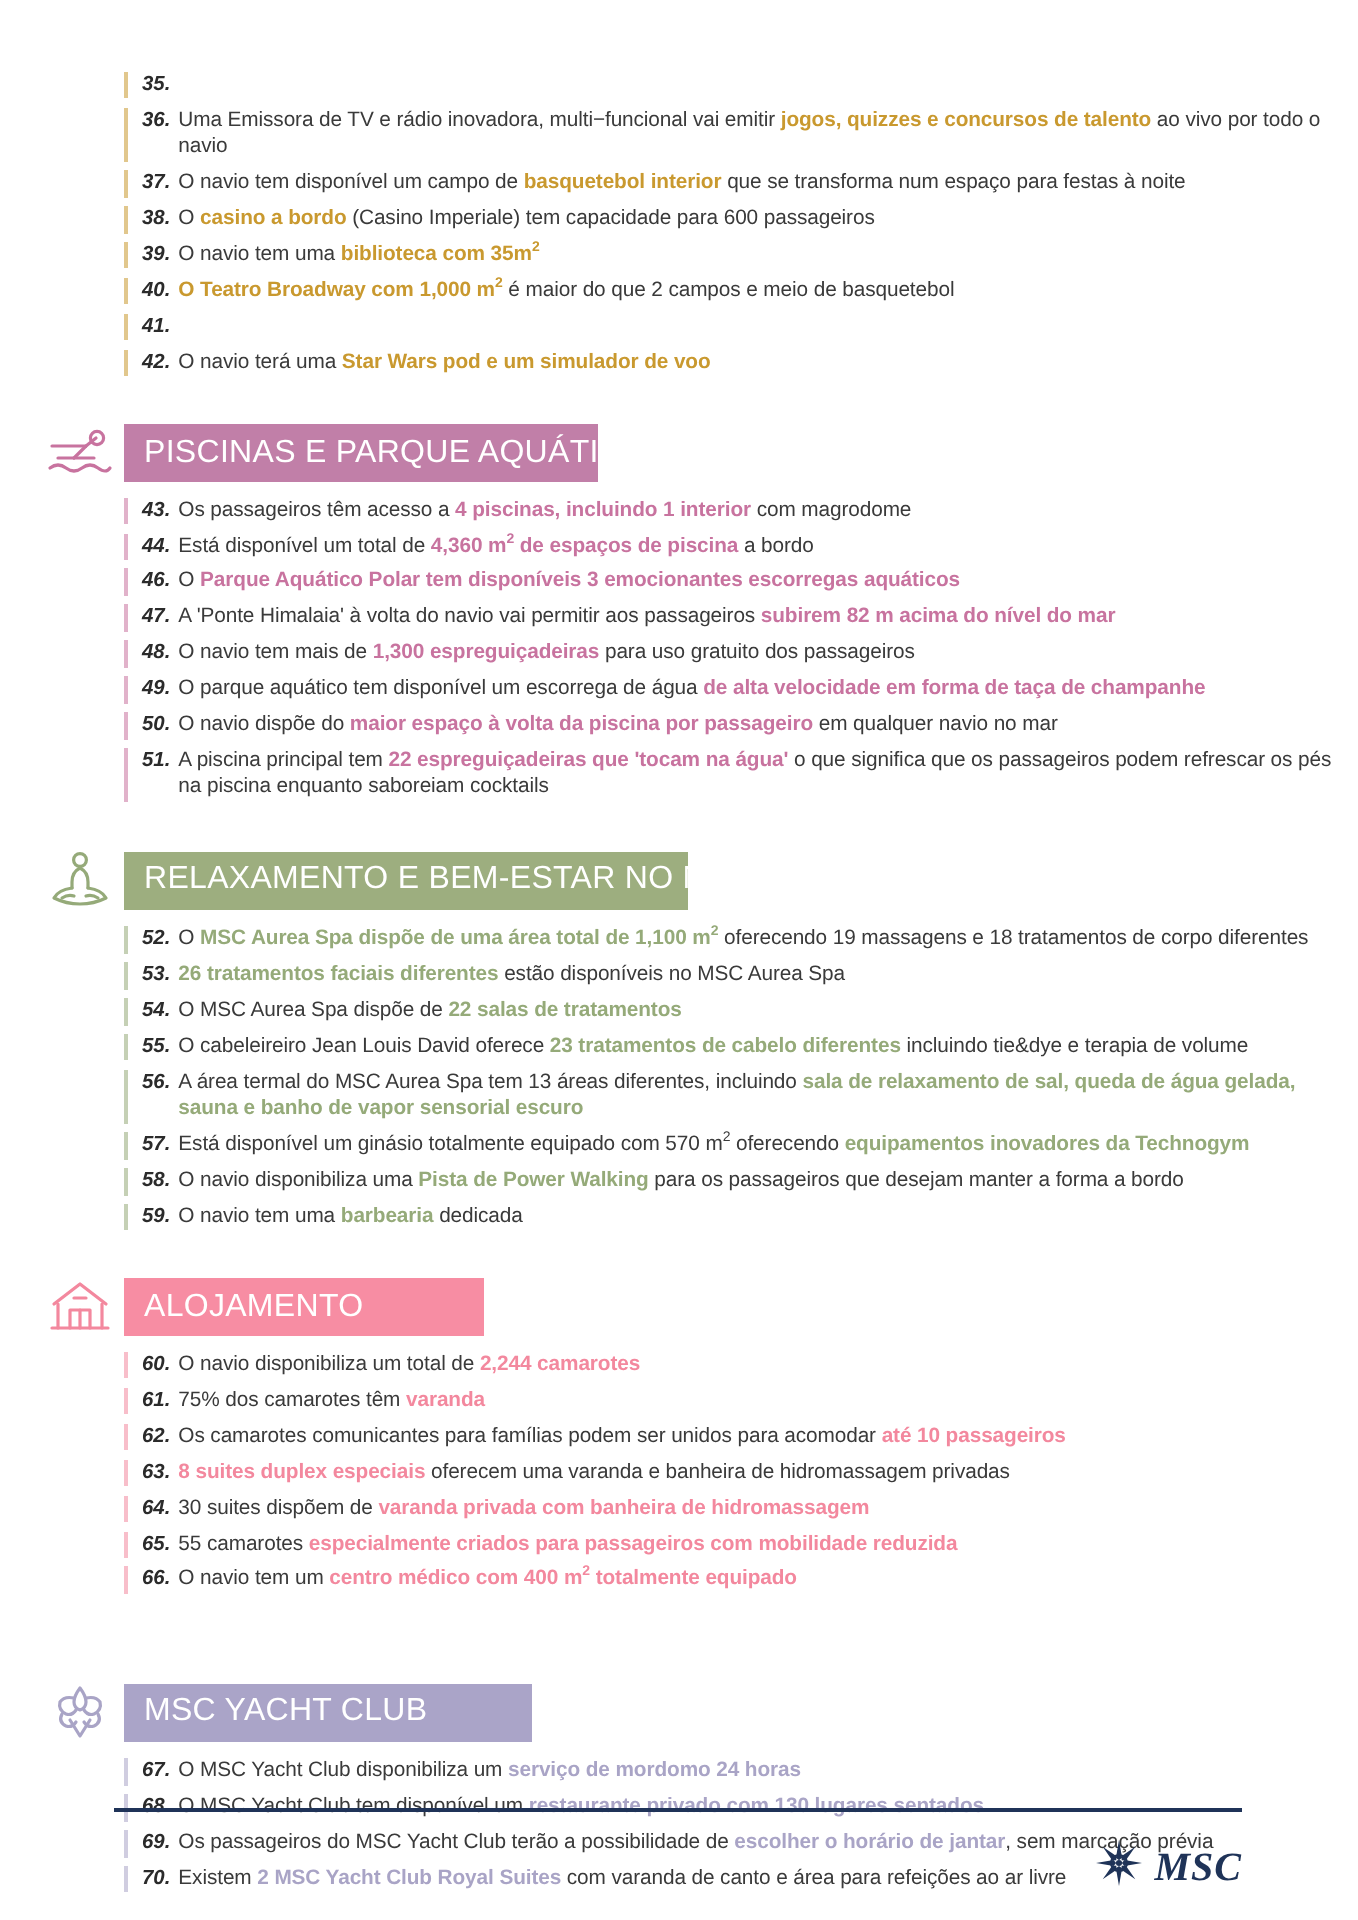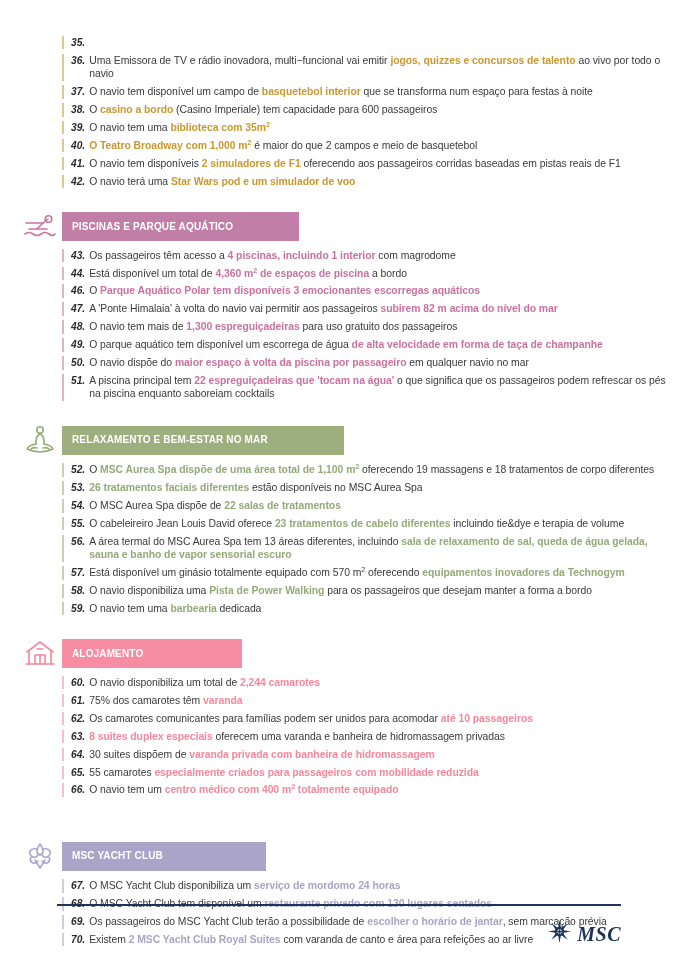--- a/index.html
+++ b/index.html
@@ -36,22 +36,22 @@
   }
   .sec-icon svg { display: block; }
   .sec-bar {
     height: 29px;
     display: flex;
     align-items: center;
     padding: 0 14px 0 10px;
   }
   .sec-title {
     color: #ffffff;
-    font-size: 10px;
-    font-weight: bold;
+    font-size: 16px;
+    font-weight: normal;
     letter-spacing: 0.15px;
     white-space: nowrap;
     line-height: 1;
   }
 
   
   .list {
     margin: 0;
     padding: 0 0 0 62px;
     list-style: none;
@@ -168,21 +168,20 @@
           <li class="fact">
             <span class="num">39.</span>
             <span class="txt"><span>O navio tem uma </span><span class="hl">biblioteca com 35m<sup>2</sup></span></span>
           </li>
           <li class="fact">
             <span class="num">40.</span>
             <span class="txt"><span class="hl">O Teatro Broadway com 1,000 m<sup>2</sup></span><span> é maior do que 2 campos e meio de basquetebol</span></span>
           </li>
           <li class="fact">
             <span class="num">41.</span>
-            <span class="txt"><span>O navio tem disponíveis </span><span class="hl">2 simuladores de F1</span><span> oferecendo aos passageiros corridas baseadas em pistas reais de F1</span></span>
           </li>
           <li class="fact">
             <span class="num">42.</span>
             <span class="txt"><span>O navio terá uma </span><span class="hl">Star Wars pod e um simulador de voo</span></span>
           </li>
         </ul>
         <div class="gap-sec"></div>
       </div>
       <div class="section theme-pink">
         <div class="sec-head">

